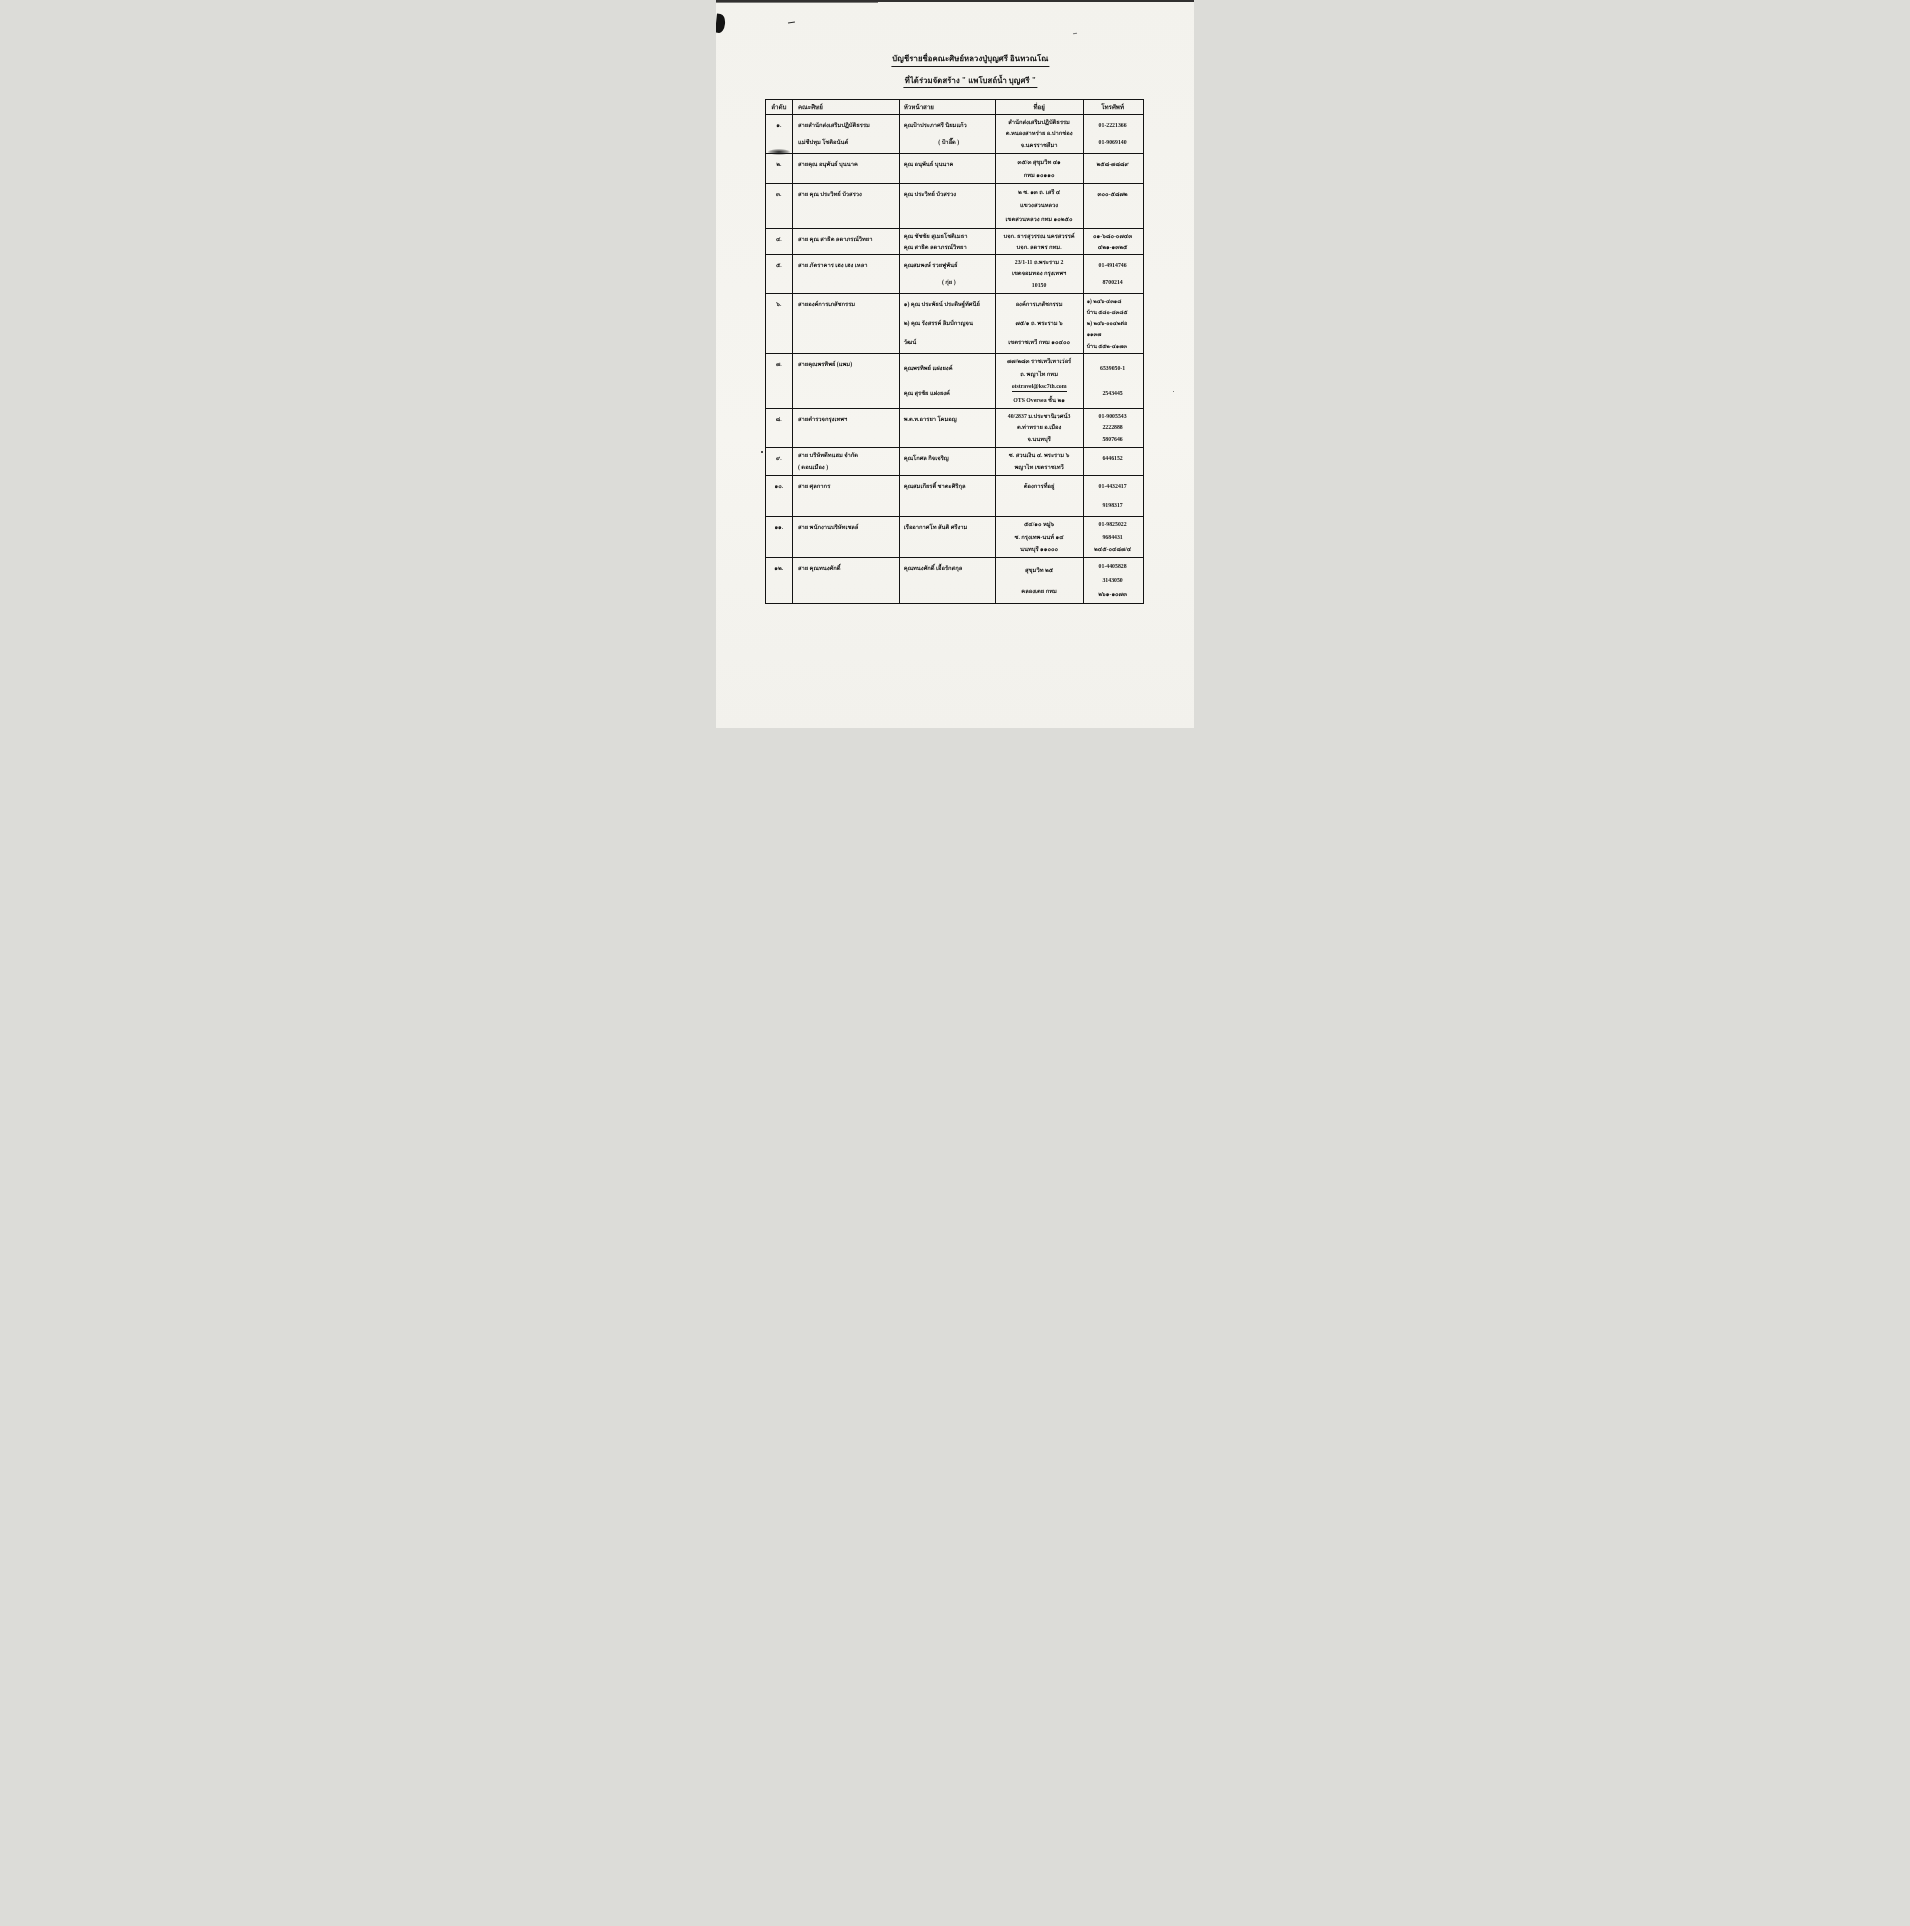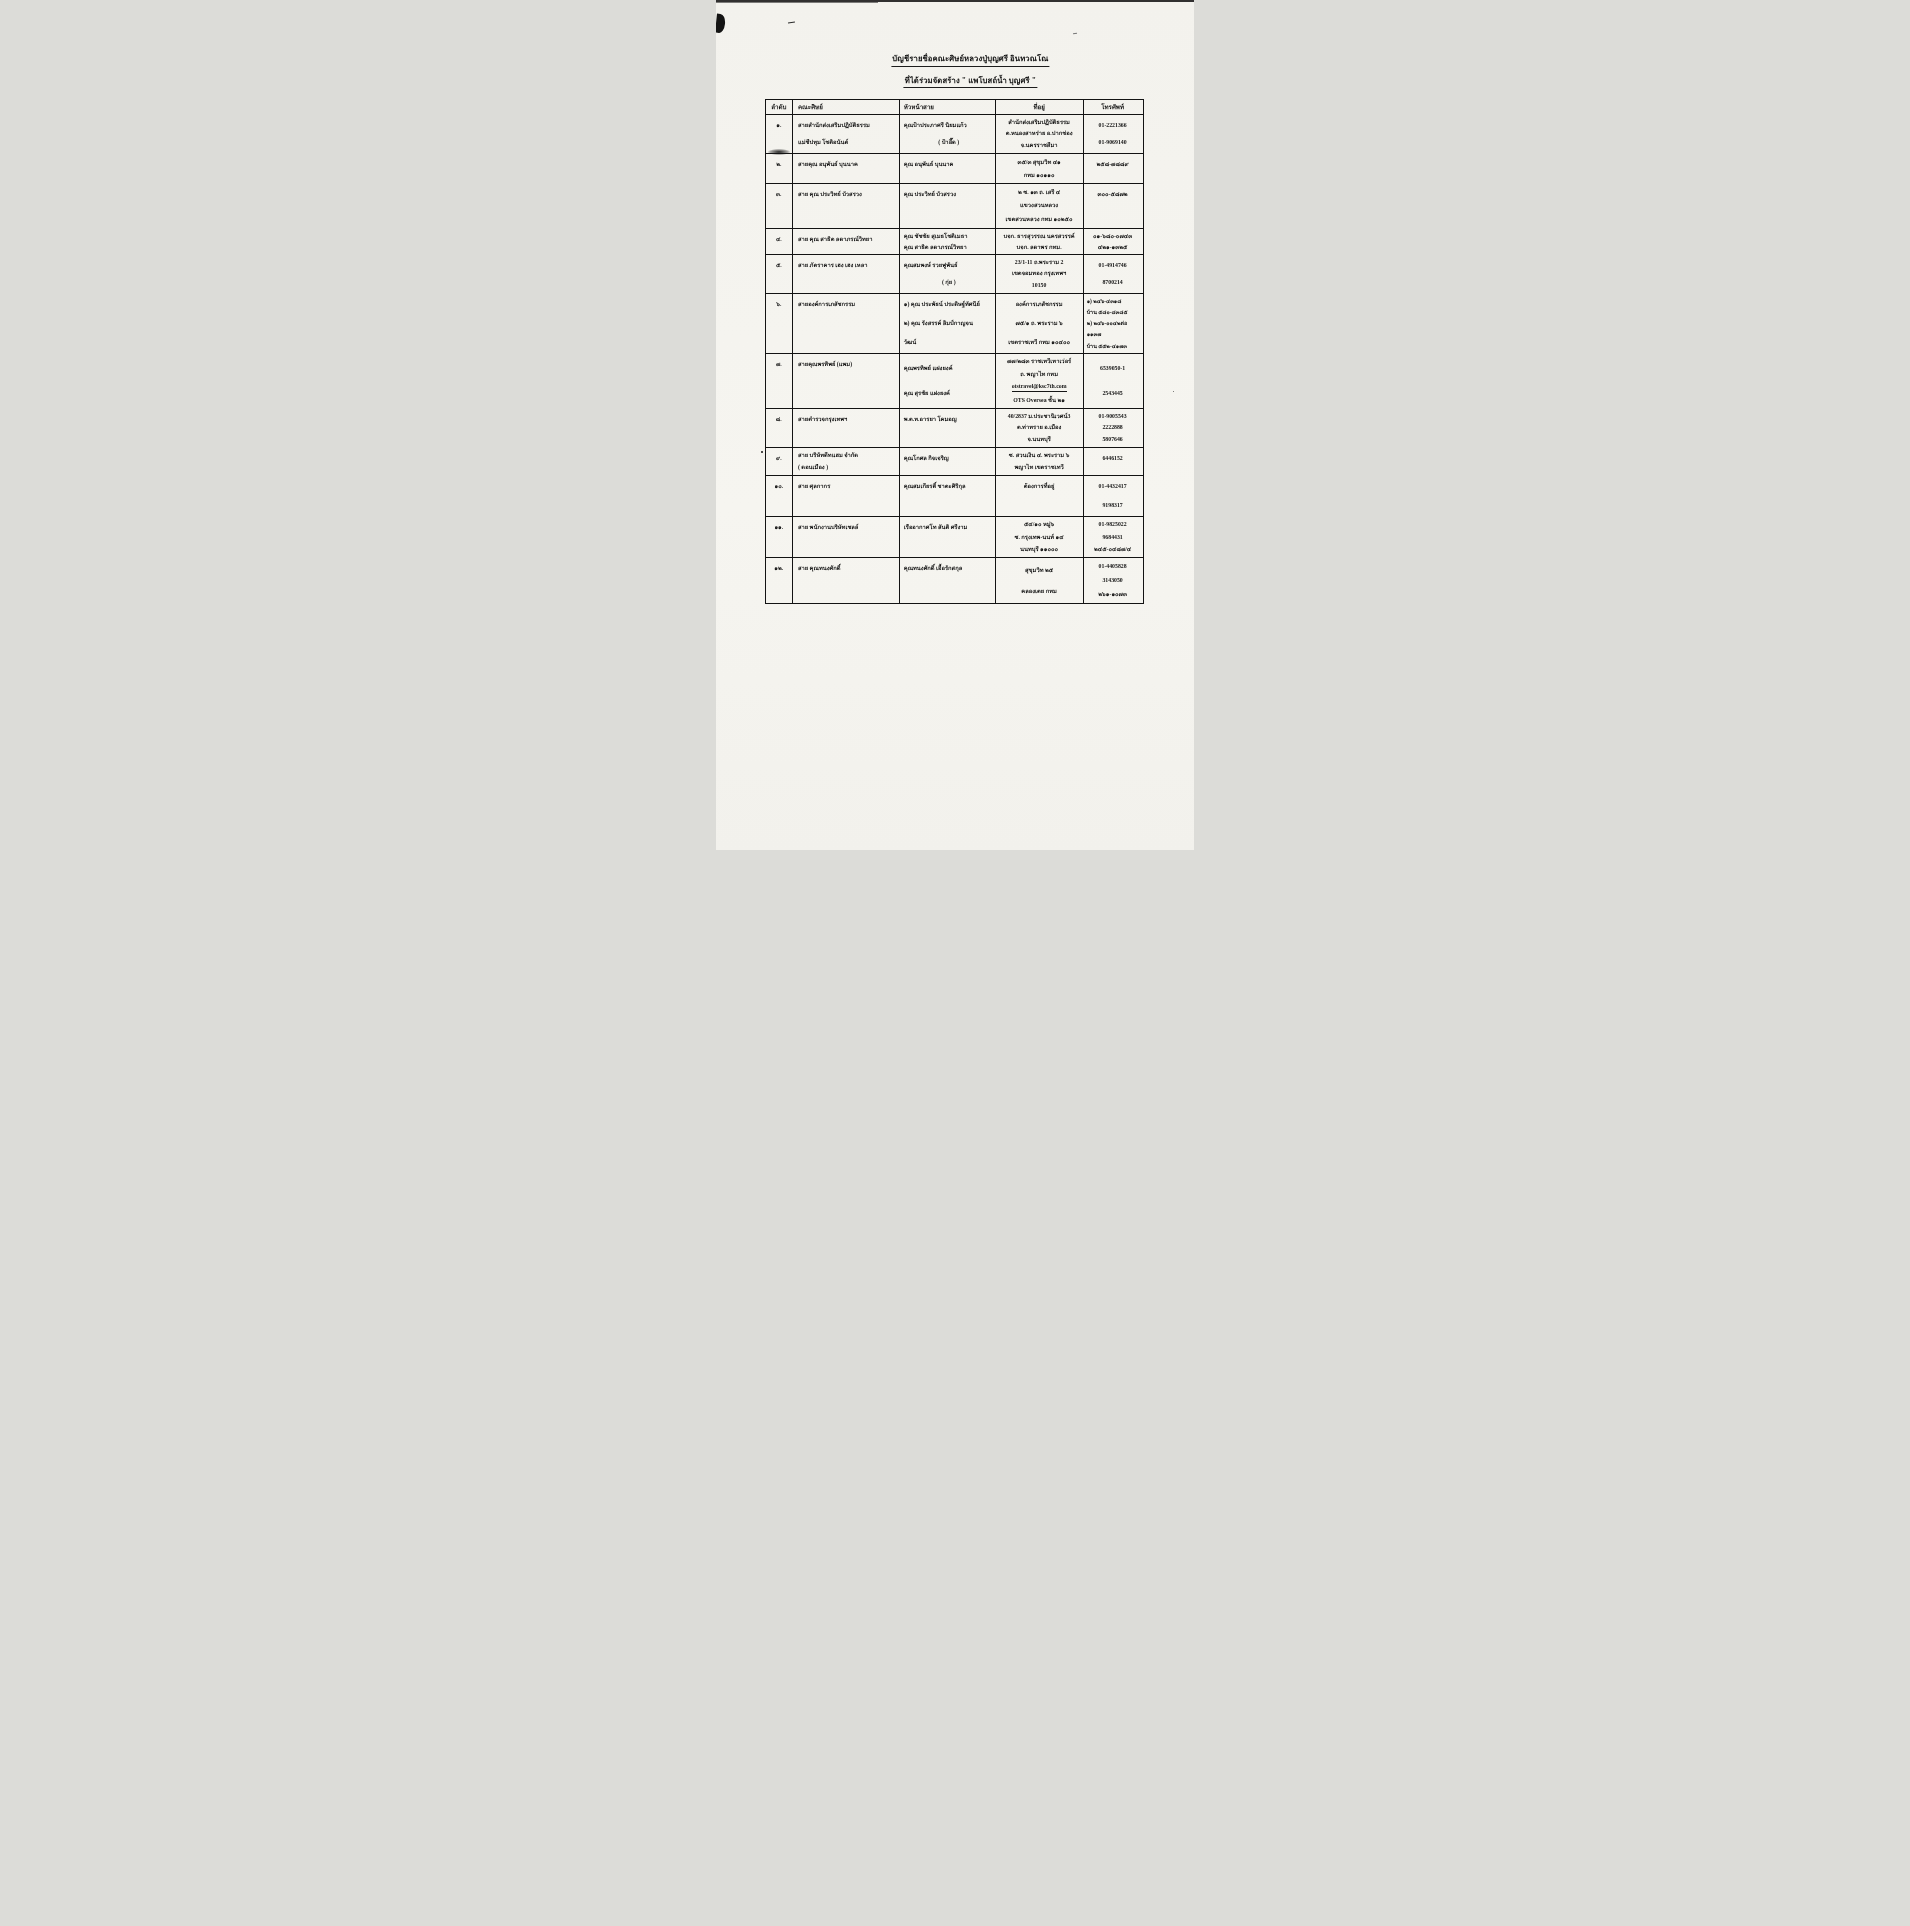--- a/index.html
+++ b/index.html
@@ -1,21 +1,21 @@
 <!DOCTYPE html>
 <html style="font-size:6.2px"><head>
 <meta charset="utf-8">
 <style>
   * { box-sizing: border-box; margin: 0; padding: 0; }
   html,body { background:#dcdcd8; }
   body { font-family: "Liberation Serif", "DejaVu Serif", serif; }
 
   .paper {
     position: relative;
-    width: 478px; height: 850px;
+    width: 478px; height: 728px;
     margin: 0 auto;
     background: linear-gradient(180deg,#f3f2ed 0%, #f6f5f0 60%, #f2f1ec 100%);
     color:#141414;
     overflow: hidden;
   }
 
   
   .artifact { position:absolute; pointer-events:none; }
   .a-topstrip { top:0; left:0; width:100%; height:1.5px; background:#0e0e0e; opacity:.85; }
   .a-topstrip2 { top:1.5px; left:0; width:162px; height:1.2px; background:#1a1a1a; opacity:.55; }

